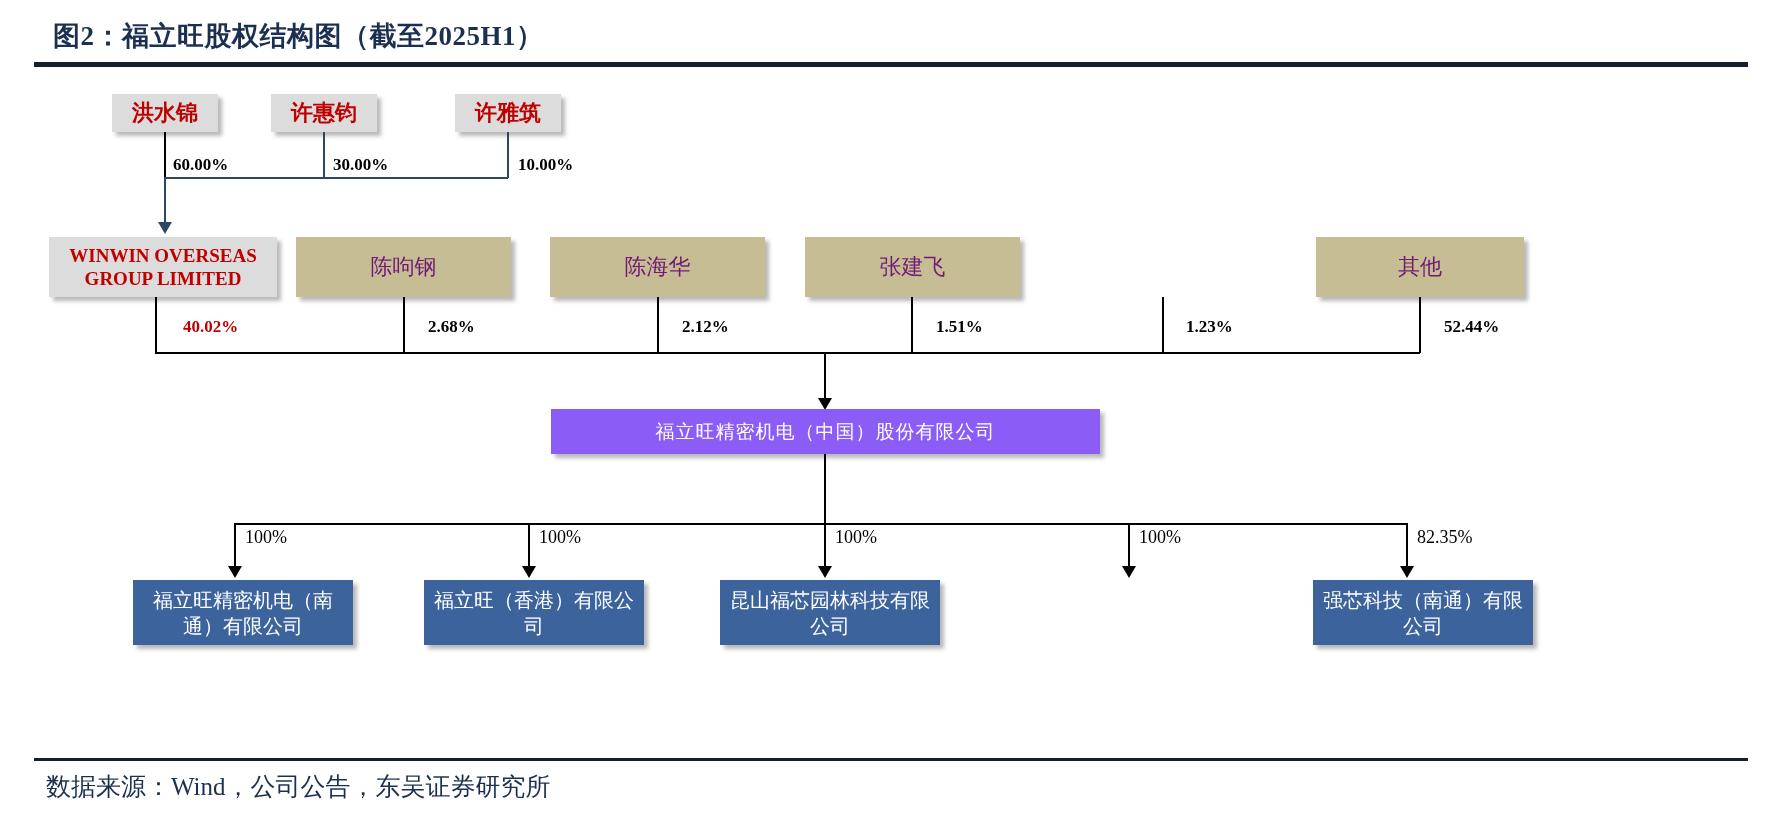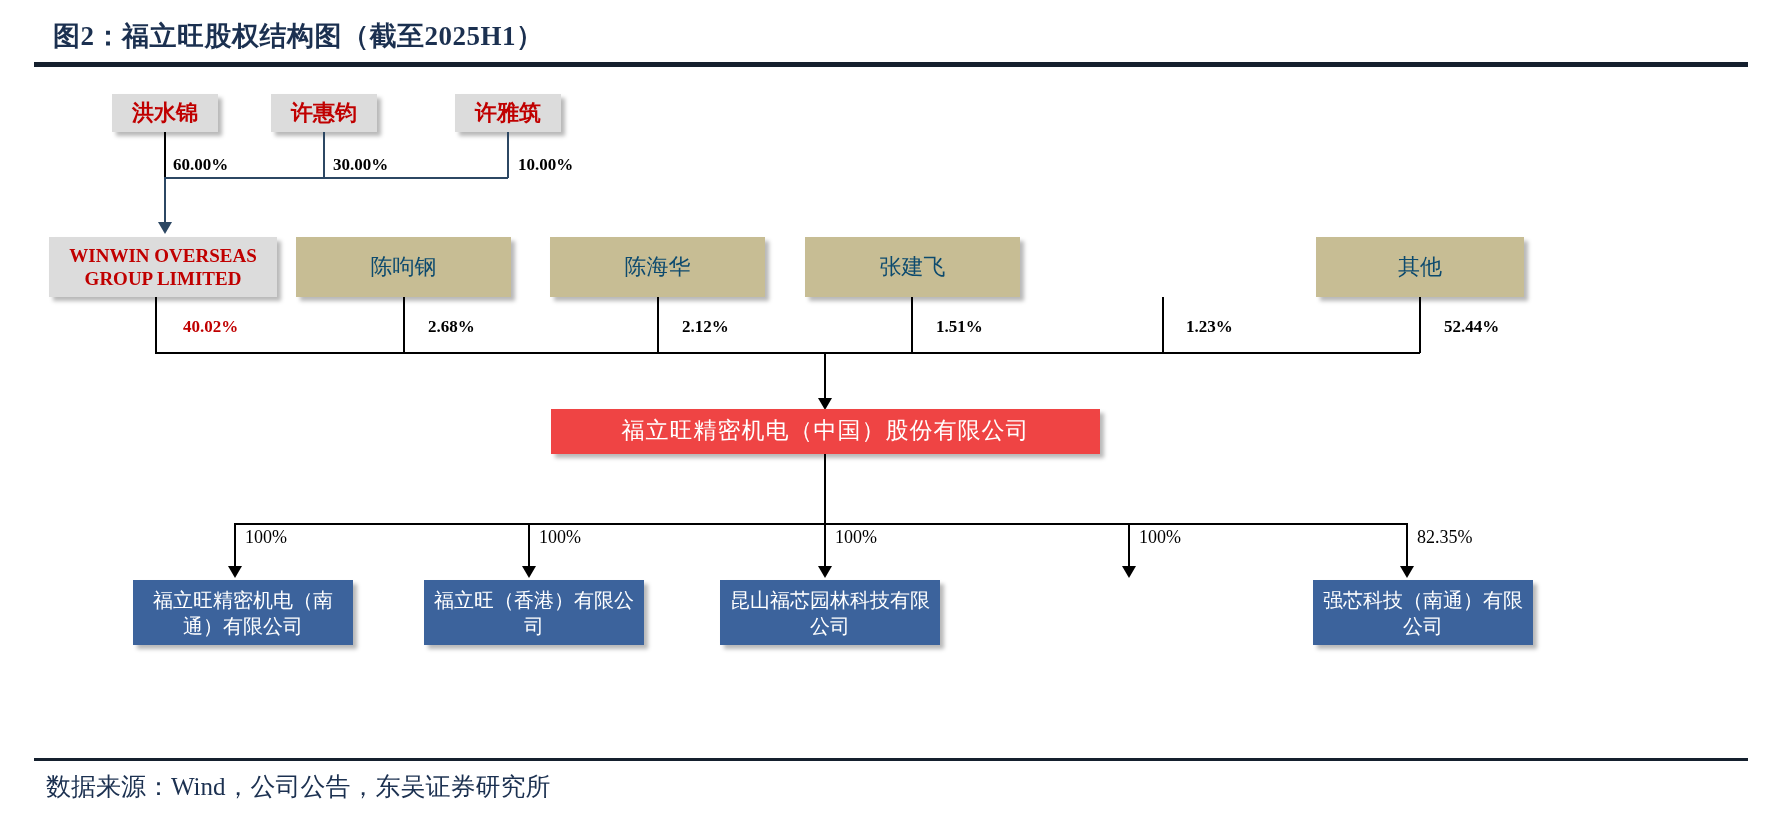--- a/index.html
+++ b/index.html
@@ -80,33 +80,33 @@
   .box-winwin {
     background: #dcdcdc;
     color: #c00000;
     font-weight: bold;
     font-size: 19px;
     font-family: "Liberation Serif", "DejaVu Serif", serif;
   }
 
   .box-holder {
     background: #c7bd94;
-    color: #0c4a6e;
+    color: #701a75;
     font-size: 22px;
     font-weight: normal;
   }
 
   .box-holder.small {
     font-size: 18px;
   }
 
   .box-main {
-    background: #ef4444;
+    background: #8b5cf6;
     color: #ffffff;
-    font-size: 23px;
+    font-size: 19px;
     letter-spacing: 1px;
   }
 
   .box-sub {
     background: #3c639c;
     color: #ffffff;
     font-size: 20px;
     line-height: 1.3;
   }
 

